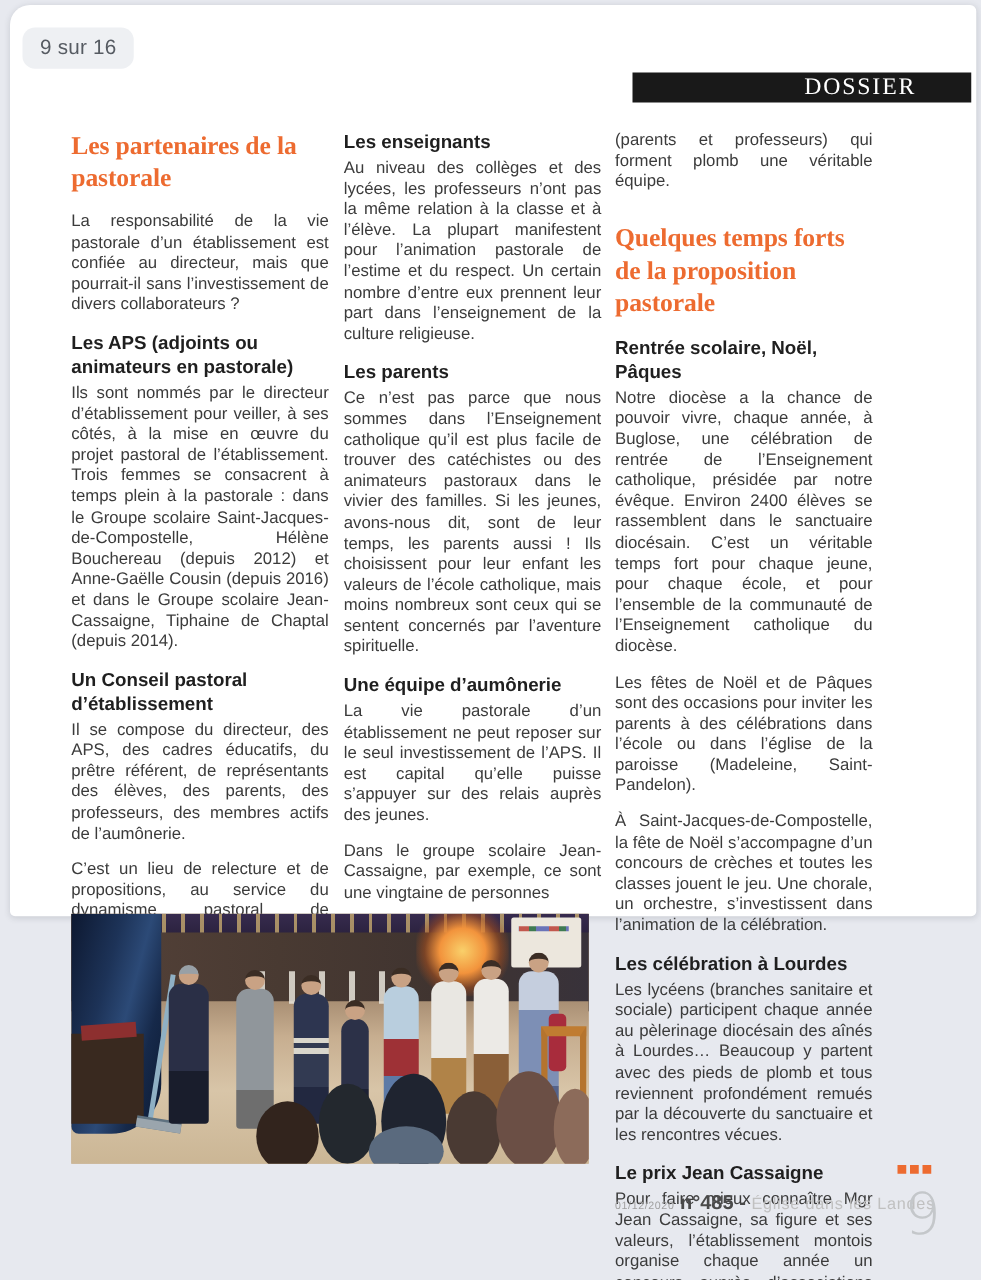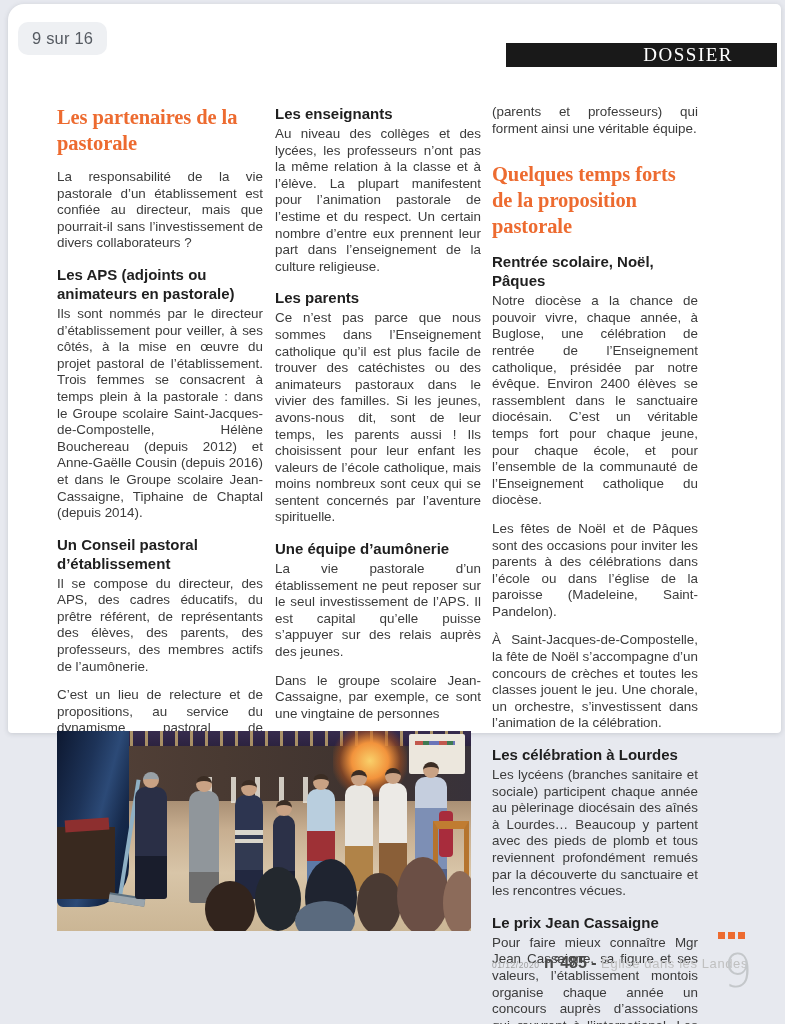--- a/index.html
+++ b/index.html
@@ -12,21 +12,21 @@
     box-shadow:0 1px 5px rgba(60,64,80,.18);
   }
 
   .page-indicator {
     position:absolute; left:10px; top:18px;
     background:#eef0f3; color:#565b62; border-radius:10px;
     font-size:16.5px; padding:7px 14px; letter-spacing:.2px;
   }
 
   .dossier-banner {
-    position:absolute; left:498px; top:39px; width:271px; height:24px;
+    position:absolute; left:498px; top:54px; width:271px; height:24px;
     background:#191919; color:#ffffff;
     font-family:"Liberation Serif","DejaVu Serif",serif;
     font-size:19px; letter-spacing:1.5px;
     text-align:right; padding-right:44px; line-height:24px;
   }
 
   .col { position:absolute; top:100px; width:206px; color:#3b3b3b;
          font-size:13.4px; line-height:16.6px; text-align:justify; }
   .col1 { left:49px; }
   .col2 { left:267px; }
@@ -135,21 +135,21 @@
     <h2 class="sub first">Les enseignants</h2>
     <p>Au niveau des collèges et des lycées, les professeurs n’ont pas la même relation à la classe et à l’élève. La plupart manifestent pour l’animation pastorale de l’estime et du respect. Un certain nombre d’entre eux prennent leur part dans l’enseignement de la culture religieuse.</p>
     <h2 class="sub">Les parents</h2>
     <p>Ce n’est pas parce que nous sommes dans l’Enseignement catholique qu’il est plus facile de trouver des catéchistes ou des animateurs pastoraux dans le vivier des familles. Si les jeunes, avons-nous dit, sont de leur temps, les parents aussi ! Ils choisissent pour leur enfant les valeurs de l’école catholique, mais moins nombreux sont ceux qui se sentent concernés par l’aventure spirituelle.</p>
     <h2 class="sub">Une équipe d’aumônerie</h2>
     <p>La vie pastorale d’un établissement ne peut reposer sur le seul investissement de l’APS. Il est capital qu’elle puisse s’appuyer sur des relais auprès des jeunes.</p>
     <p>Dans le groupe scolaire Jean-Cassaigne, par exemple, ce sont une vingtaine de personnes</p>
   </div>
 
   <div class="col col3">
-    <p>(parents et professeurs) qui forment ainsi une véritable équipe.</p>
+    <p>(parents et professeurs) qui forment plomb une véritable équipe.</p>
     <h1 class="accent gap-top">Quelques temps forts de la proposition pastorale</h1>
     <h2 class="sub">Rentrée scolaire, Noël, Pâques</h2>
     <p>Notre diocèse a la chance de pouvoir vivre, chaque année, à Buglose, une célébration de rentrée de l’Enseignement catholique, présidée par notre évêque. Environ 2400 élèves se rassemblent dans le sanctuaire diocésain. C’est un véritable temps fort pour chaque jeune, pour chaque école, et pour l’ensemble de la communauté de l’Enseignement catholique du diocèse.</p>
     <p>Les fêtes de Noël et de Pâques sont des occasions pour inviter les parents à des célébrations dans l’école ou dans l’église de la paroisse (Madeleine, Saint-Pandelon).</p>
     <p>À Saint-Jacques-de-Compostelle, la fête de Noël s’accompagne d’un concours de crèches et toutes les classes jouent le jeu. Une chorale, un orchestre, s’investissent dans l’animation de la célébration.</p>
     <h2 class="sub">Les célébration à Lourdes</h2>
     <p>Les lycéens (branches sanitaire et sociale) participent chaque année au pèlerinage diocésain des aînés à Lourdes… Beaucoup y partent avec des pieds de plomb et tous reviennent profondément remués par la découverte du sanctuaire et les rencontres vécues.</p>
     <h2 class="sub">Le prix Jean Cassaigne</h2>
     <p>Pour faire mieux connaître Mgr Jean Cassaigne, sa figure et ses valeurs, l’établissement montois organise chaque année un concours auprès d’associations qui œuvrent à l’international. Les élèves composent le jury. Cette activité concourt à l’éveil des</p>
   </div>

